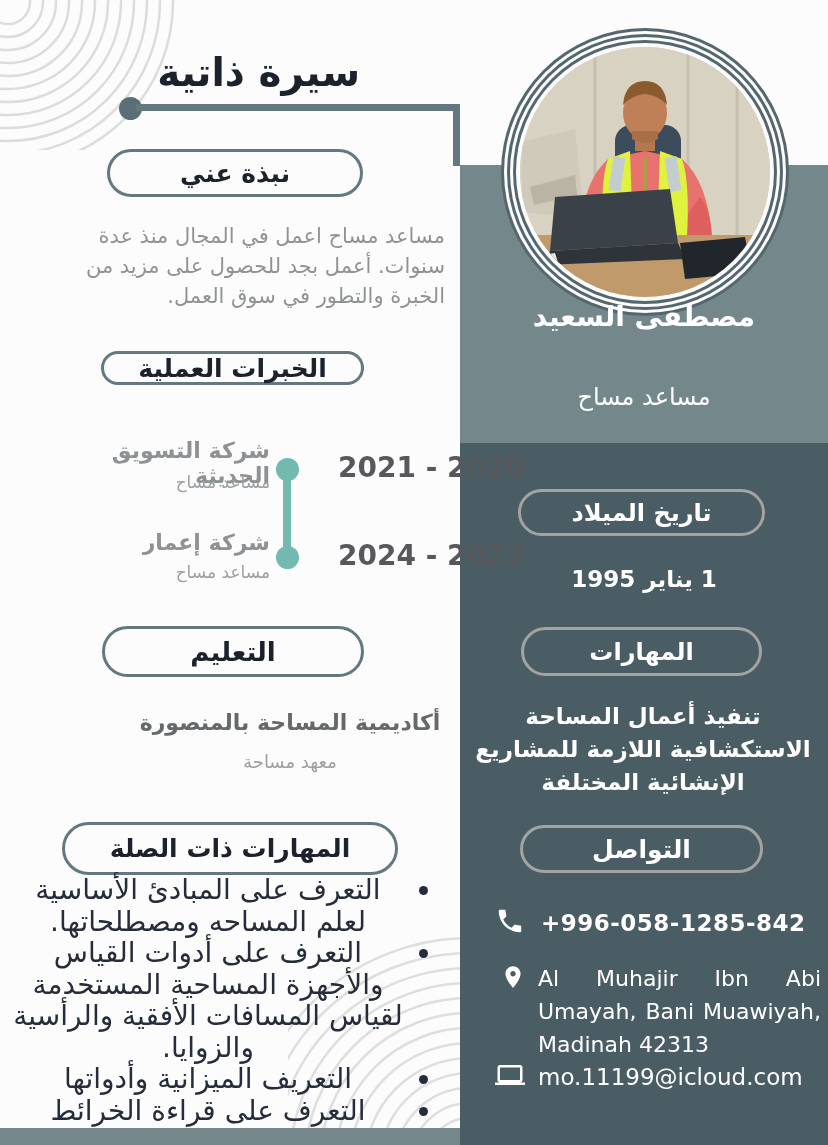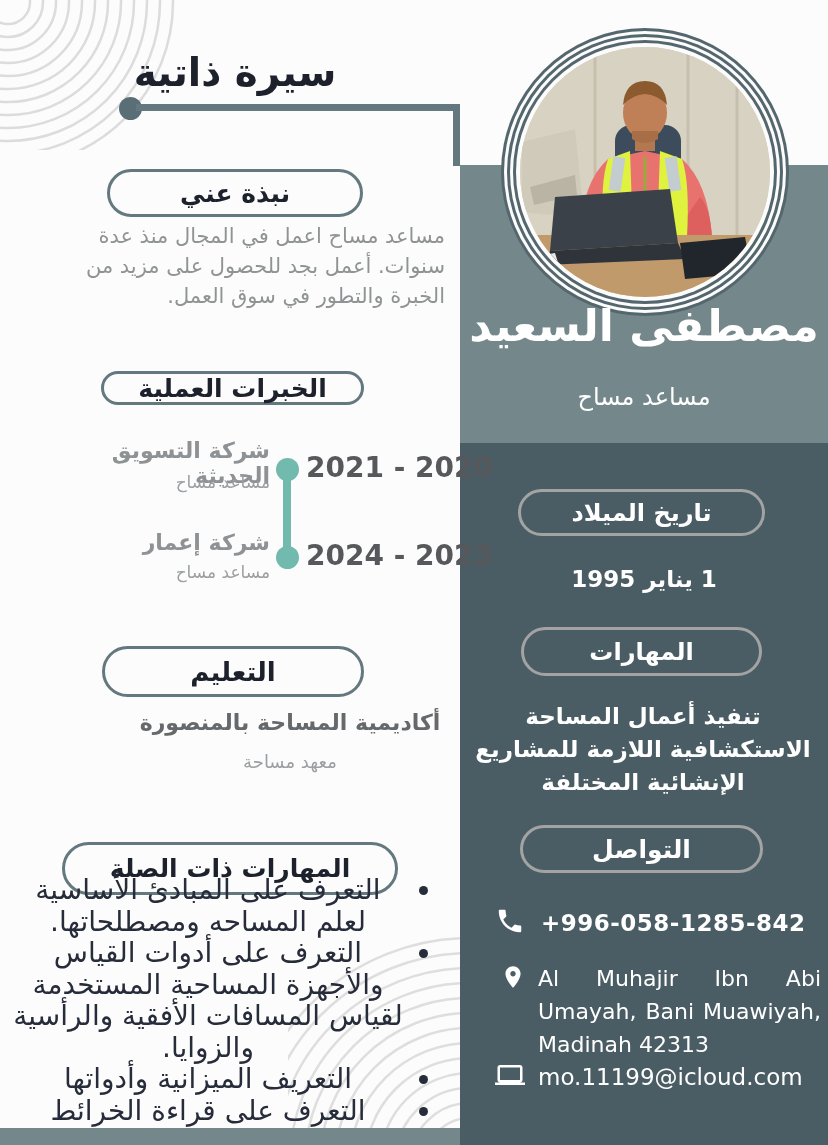--- a/index.html
+++ b/index.html
@@ -27,73 +27,73 @@
       0 0 0 7px  #54676e,
       0 0 0 10px #fcfcfc,
       0 0 0 13px #54676e,
       0 0 0 16px #fcfcfc,
       0 0 0 19px #54676e;
   }
   .photo svg { display:block; }
 
   
   .cv-title {
-    left:110px; top:50px; width:250px; text-align:center;
+    left:110px; top:50px; width:250px; 
     font-size:39px; font-weight:700; color:#1c212c; direction:rtl; white-space:nowrap;
   }
   .title-line { left:136px; top:104px; width:324px; height:7px; background:#64787f; }
   .title-dot  { left:119px; top:97px;  width:23px;  height:23px; border-radius:50%; background:#5a6e76; }
   .title-vline{ left:453px; top:104px; width:7px;   height:62px; background:#64787f; }
 
   .pill {
     display:flex; align-items:center; justify-content:center;
     border-radius:999px; white-space:nowrap; direction:rtl; font-weight:700;
   }
-  .pill-dark  { border:3px solid #64787f; color:#1c212c; background:#fcfcfc;margin-top:20px; }
+  .pill-dark  { border:3px solid #64787f; color:#1c212c; background:#fcfcfc; }
   .pill-light { border:3px solid #a3a3a3; color:#ffffff; background:transparent; }
 
   .p-about   { left:107px; top:149px; width:256px; height:48px; font-size:25px; }
   .p-exp     { left:101px; top:351px; width:263px; height:34px; font-size:25px; }
   .p-edu     { left:102px; top:626px; width:262px; height:51px; font-size:26px; }
   .p-rskills { left:62px;  top:822px; width:336px; height:53px; font-size:25px; }
 
   .p-dob     { left:518px; top:489px; width:247px; height:47px; font-size:24px; }
   .p-skills  { left:521px; top:627px; width:241px; height:49px; font-size:24px; }
   .p-contact { left:520px; top:825px; width:243px; height:48px; font-size:25px; }
 
   
   .about-text {
     left:25px; top:222px; width:420px; text-align:right; direction:rtl;
     font-size:21px; line-height:1.42; color:#8f9394;
   }
   .exp-company { left:30px; width:240px; text-align:right; direction:rtl;
                  font-size:22px; font-weight:600; color:#8e9294; }
   .exp-role    { left:30px; width:240px; text-align:right; direction:rtl;
                  font-size:17px; color:#9b9fa1; }
-  .exp-years   { direction:ltr; font-size:28px; font-weight:700; color:#56585b; white-space:nowrap; }
+  .exp-years   { direction:ltr; font-size:28px; font-weight:700; color:#56585b; white-space:nowrap;margin-left:32px; }
   .tl-line { left:283px; top:469px; width:8px; height:88px; background:#72b9ae; border-radius:4px; }
   .tl-dot  { width:23px; height:23px; border-radius:50%; background:#72b9ae; }
 
   .edu-block { left:120px; top:710px; width:340px; text-align:center; direction:rtl; }
   .edu-school { font-size:22px; font-weight:600; color:#66696b; }
   .edu-degree { margin-top:16px; font-size:18px; color:#9b9fa1; }
 
   .rskills-list {
     left:12px; top:874px; width:420px; direction:rtl; list-style:disc;
     padding-right:28px; color:#272c3a;
   }
   .rskills-list li {
     font-size:28px; line-height:31.5px; font-weight:500; text-align:center;
   }
 
   .bottom-bar { left:0; top:1128px; width:460px; height:17px; background:#74888b; }
 
   
   .person-name  { left:460px; top:300px; width:368px; text-align:center; direction:rtl;
-                  font-size:44px; font-weight:700; color:#ffffff; white-space:nowrap; }
+                  font-size:28px; font-weight:700; color:#ffffff; white-space:nowrap; }
   .person-title { left:460px; top:383px; width:368px; text-align:center; direction:rtl;
                   font-size:24px; font-weight:500; color:#ffffff; }
   .dob-value    { left:460px; top:566px; width:368px; text-align:center; direction:rtl;
                   font-size:23px; font-weight:600; color:#ffffff; }
   .sskills-text { left:455px; top:700px; width:376px; text-align:center; direction:rtl;
                   font-size:23px; font-weight:600; line-height:33px; color:#ffffff; }
 
   .contact-icon { color:#ffffff; }
   .c-phone-icon { left:495px; top:906px; }
   .c-pin-icon   { left:500px; top:960px; }

